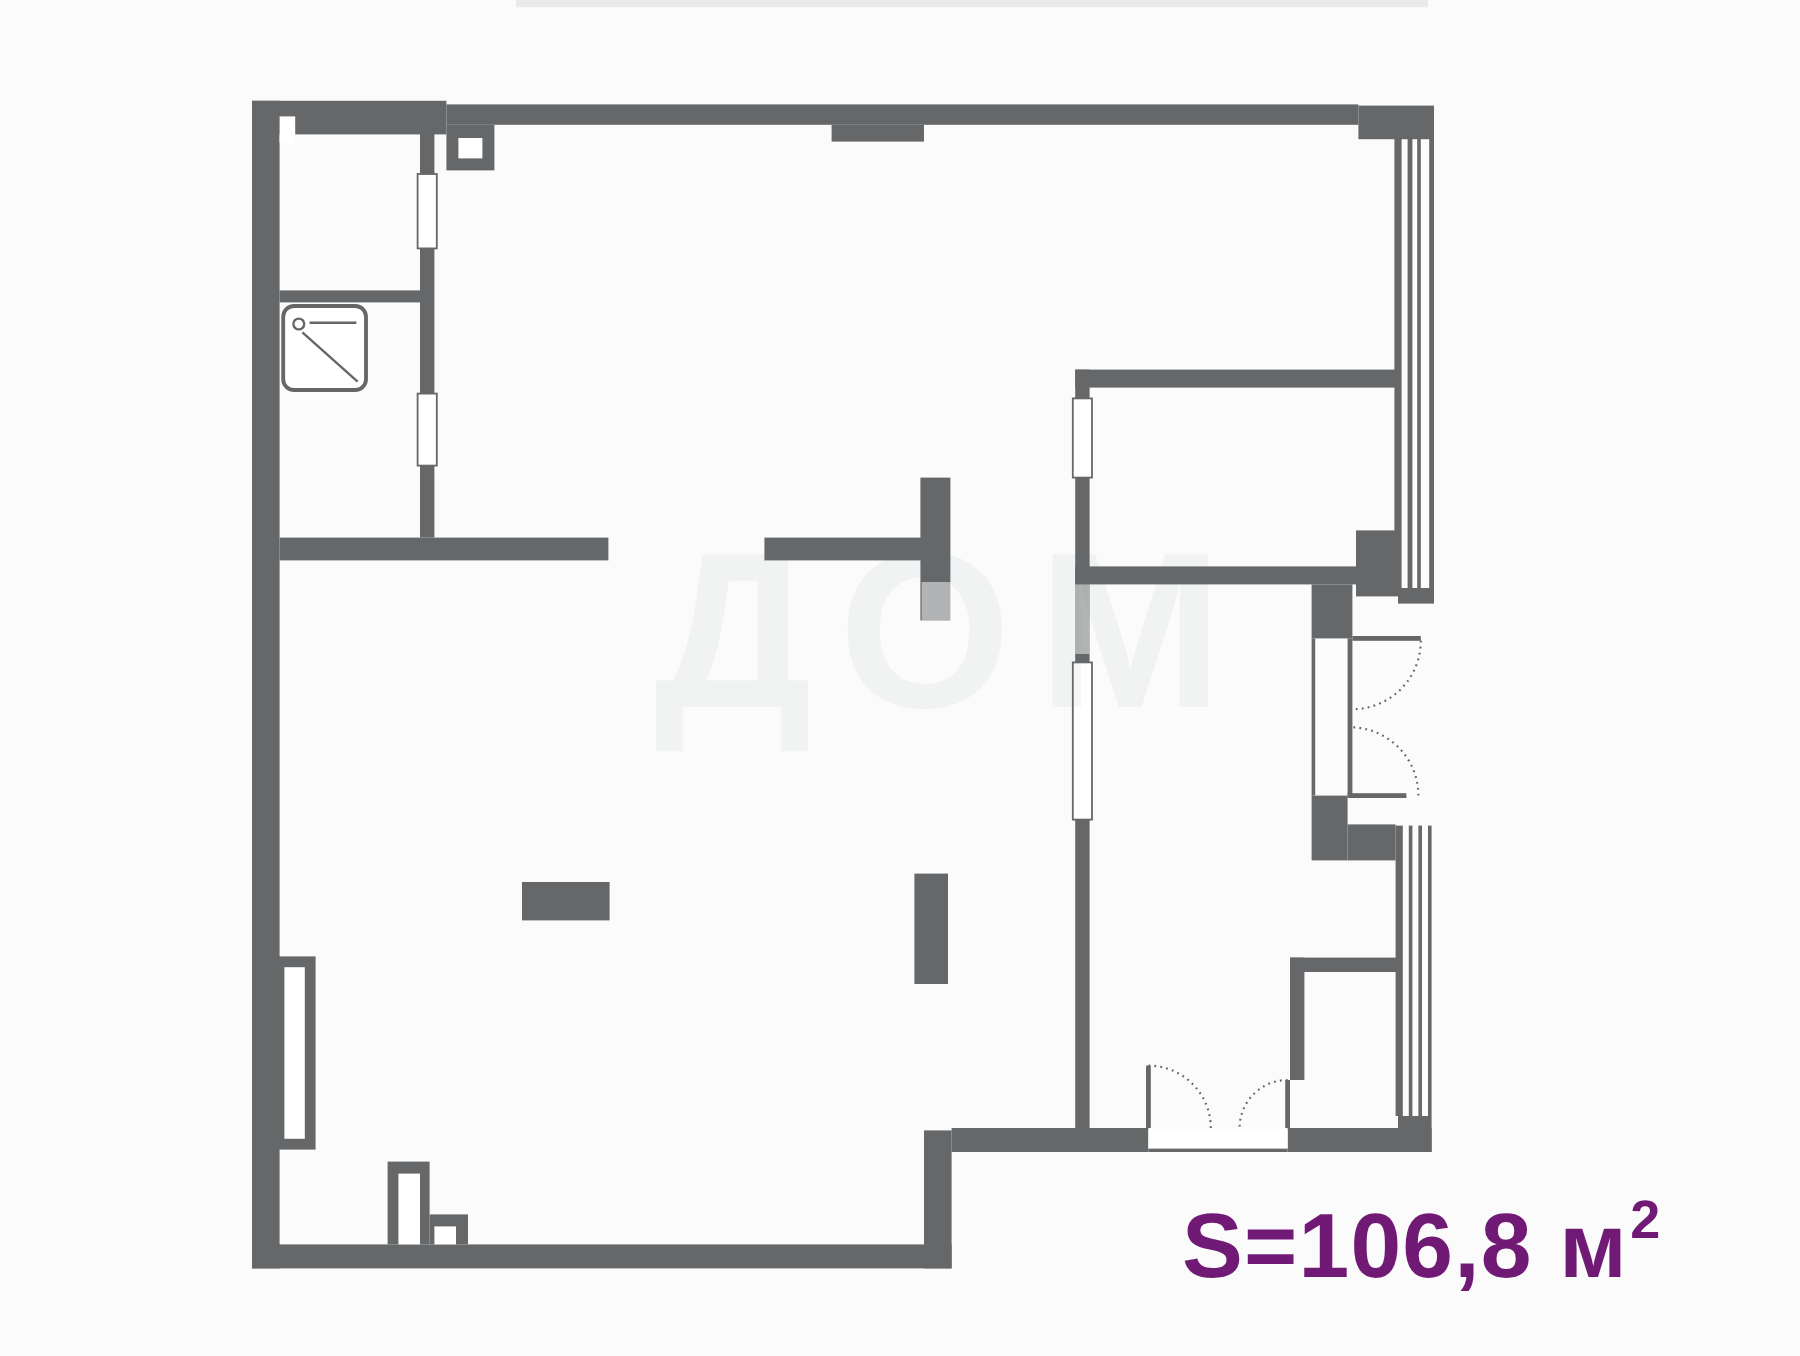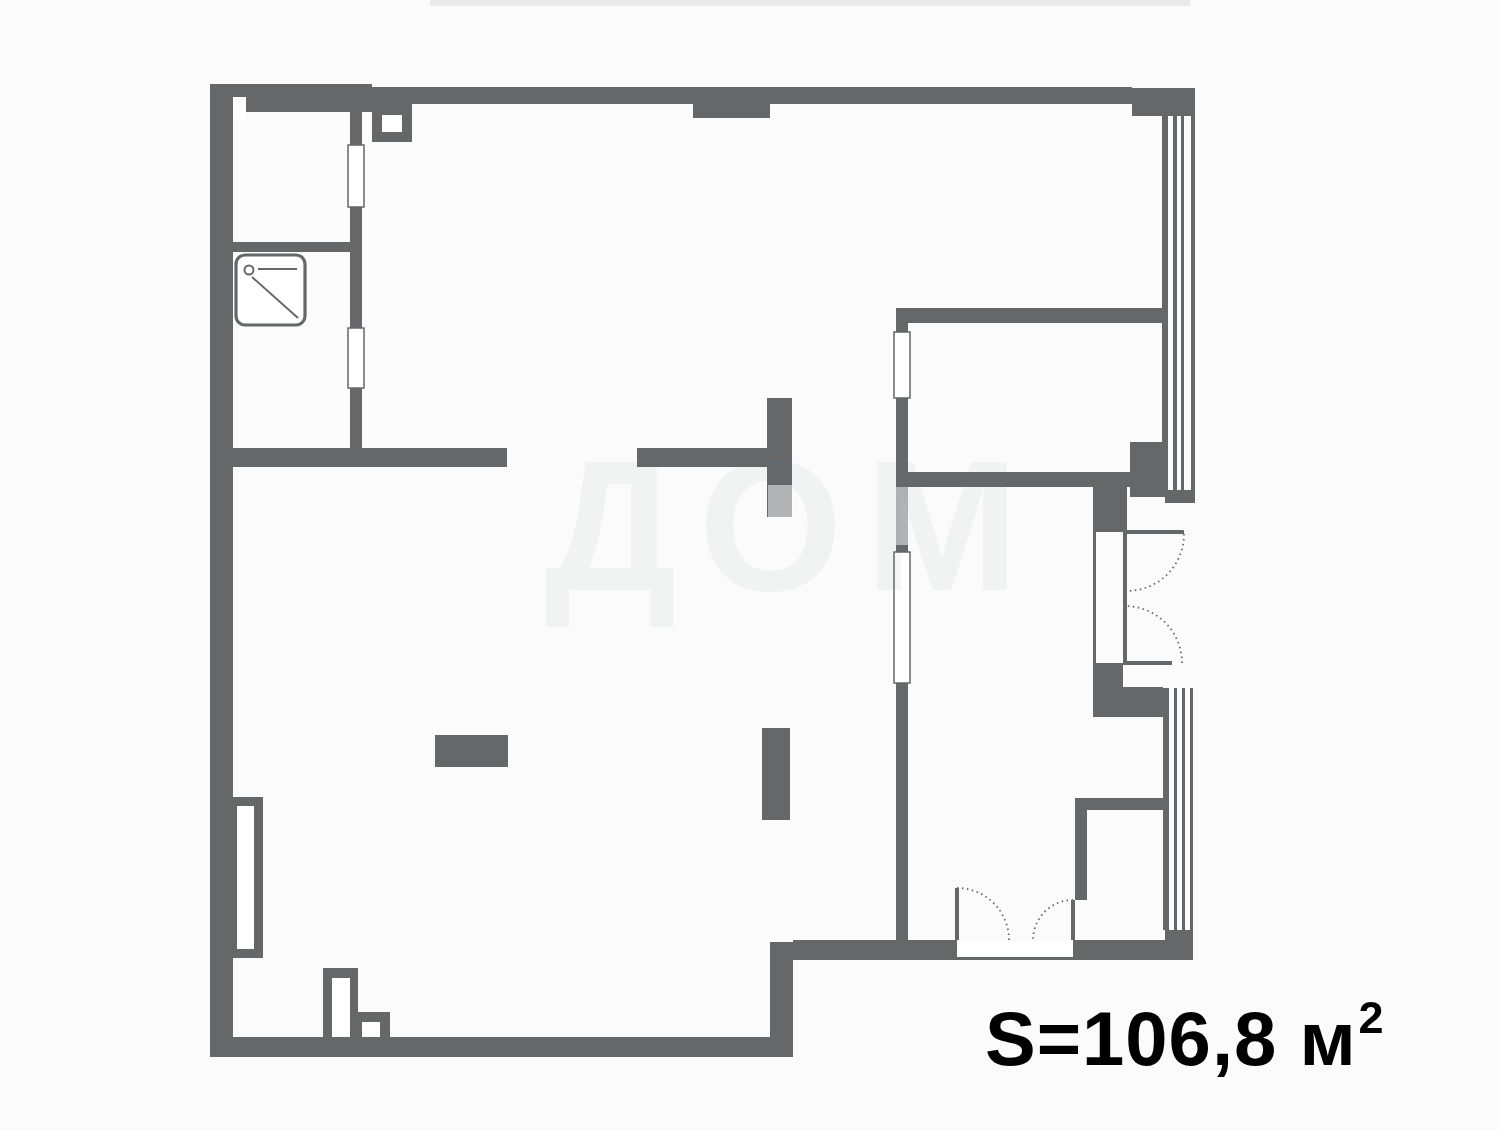--- a/index.html
+++ b/index.html
@@ -97,14 +97,14 @@
       <path d="M 1184 534 A 57 57 0 0 1 1127 591" fill="none" stroke="#656769" stroke-width="1.8" stroke-dasharray="1.5 3.5"></path>
       <path d="M 1182 663 A 57 57 0 0 0 1125 606" fill="none" stroke="#656769" stroke-width="1.8" stroke-dasharray="1.5 3.5"></path>
       <path d="M 957 888 A 52 52 0 0 1 1009 940" fill="none" stroke="#656769" stroke-width="1.8" stroke-dasharray="1.5 3.5"></path>
       <path d="M 1073 900 A 40 40 0 0 0 1033 940" fill="none" stroke="#656769" stroke-width="1.8" stroke-dasharray="1.5 3.5"></path>
       <rect x="236" y="255" width="69" height="70" rx="9" fill="#ffffff" stroke="#656769" stroke-width="3.2"></rect>
       <circle cx="249" cy="270" r="4.5" fill="none" stroke="#656769" stroke-width="2"></circle>
       <line x1="258" y1="269" x2="297" y2="269" stroke="#656769" stroke-width="2"></line>
       <line x1="252" y1="277" x2="298" y2="318" stroke="#656769" stroke-width="2"></line>
     </svg>
   <div id="watermark" style="color: rgba(120, 125, 130, 0.07);">ДОМ</div>
-  <div id="area-label" style="color: #000000;"><span>S=106,8 м</span><sup>2</sup></div>
+  <div id="area-label" style="color: #701a75;"><span>S=106,8 м</span><sup>2</sup></div>
 </div>
 
 </body></html>

